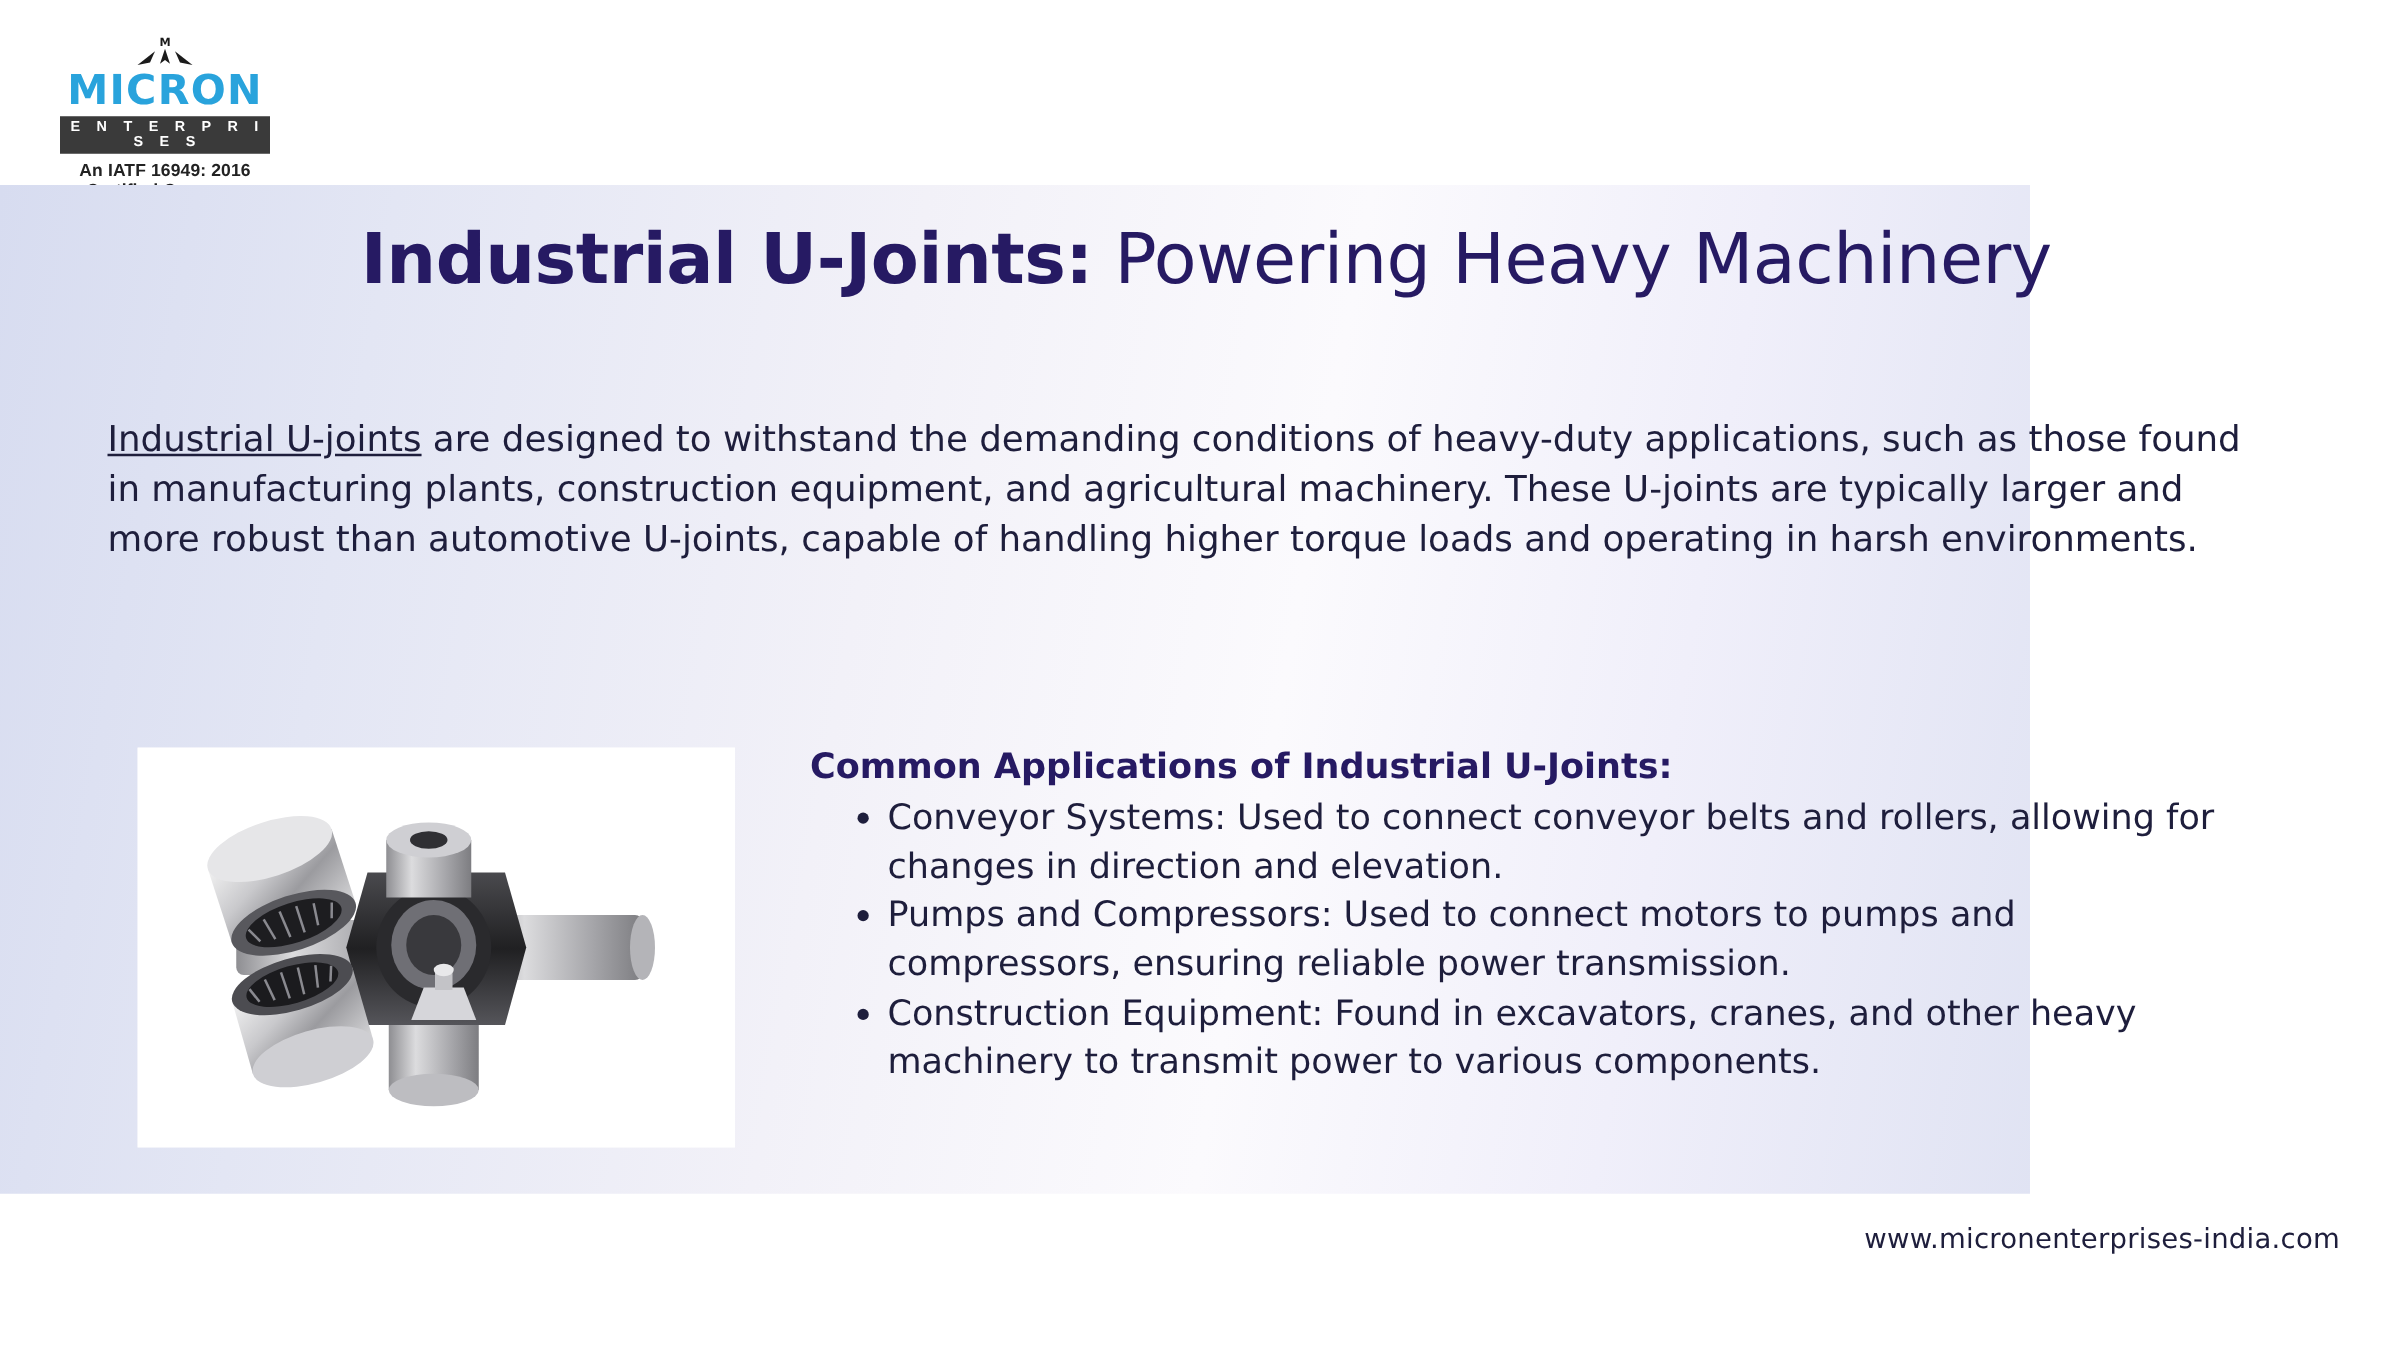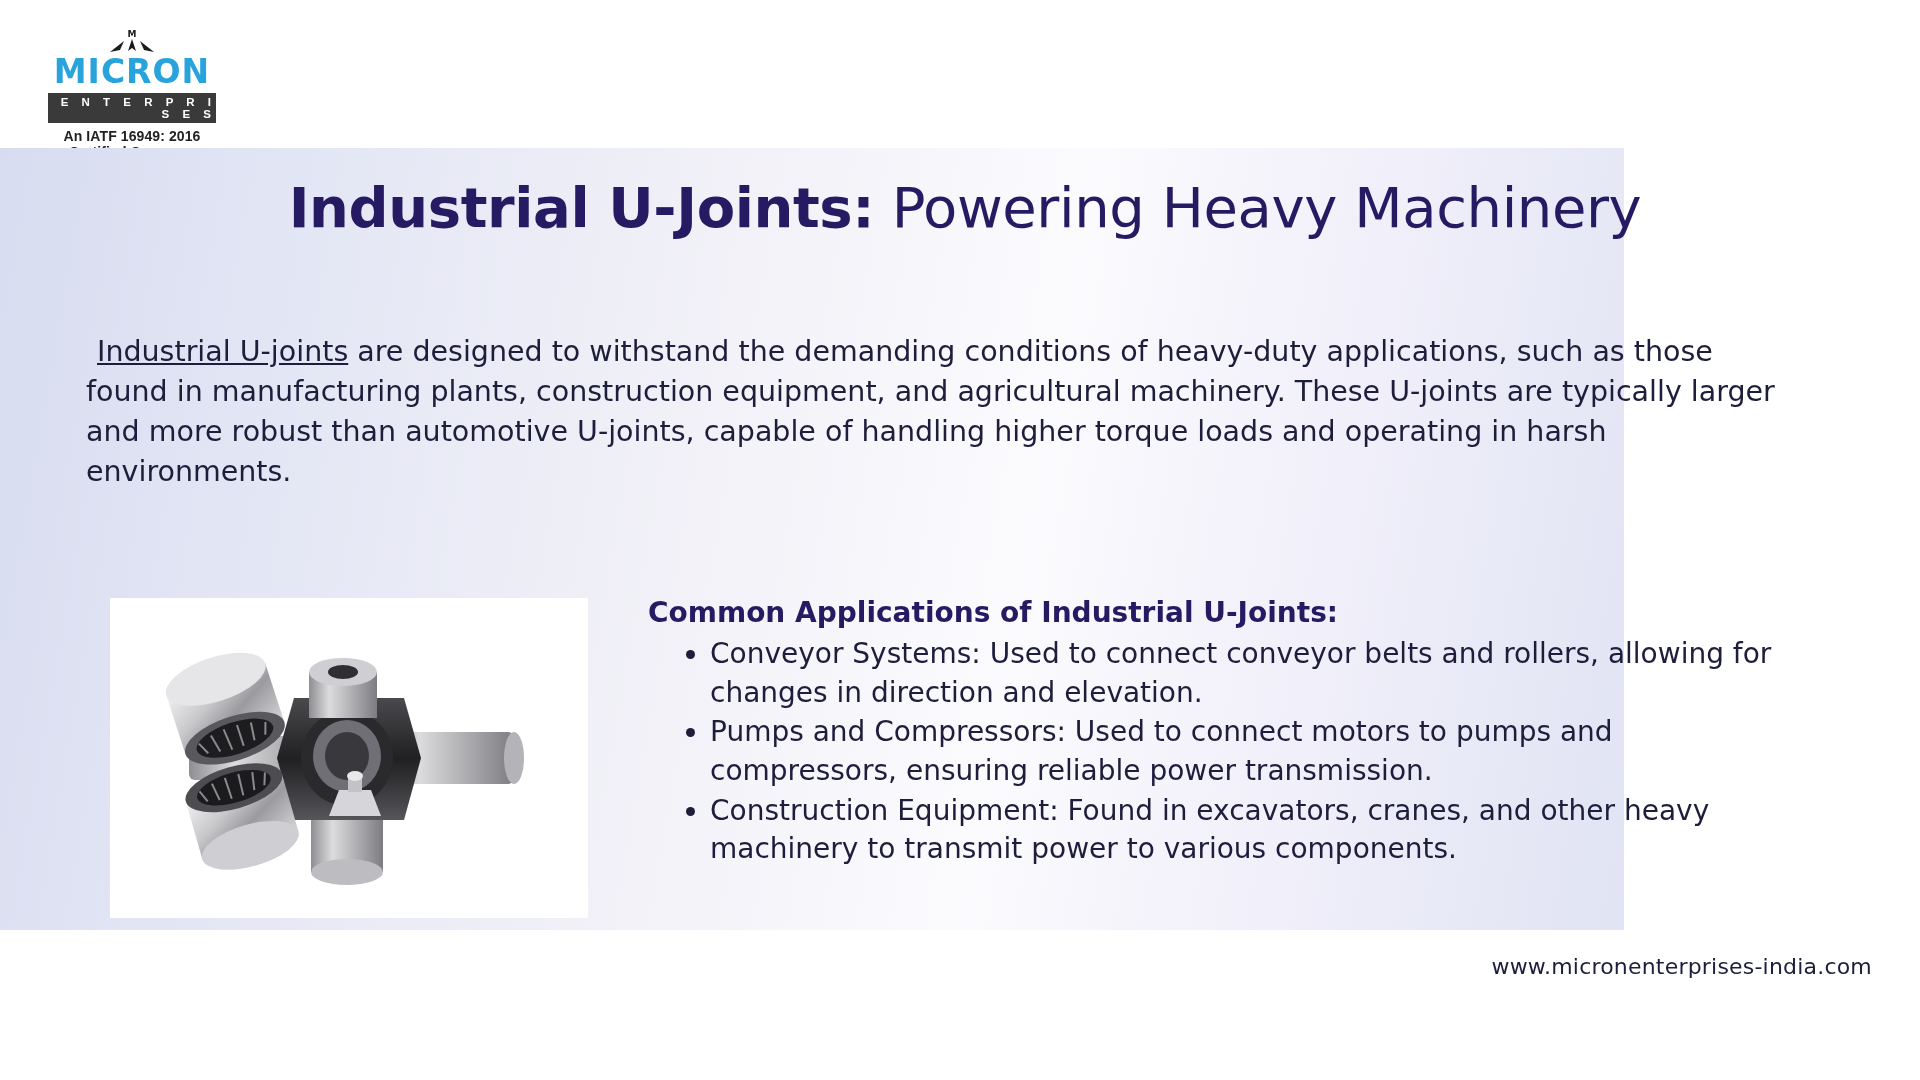--- a/index.html
+++ b/index.html
@@ -53,21 +53,20 @@
   }
   .logo-bar {
     margin-top: 3px;
     background: #3a3a3a;
     color: #ffffff;
     font-size: 11.5px;
     letter-spacing: 5px;
     font-weight: bold;
     padding: 3px 0 3px 4px;
     font-family: "Liberation Sans", sans-serif;
-    text-align: right;
   }
   .logo-cert {
     margin-top: 5px;
     font-size: 14px;
     color: #222222;
     font-weight: bold;
     letter-spacing: 0.1px;
     font-family: "Liberation Sans", sans-serif;
   }
 
@@ -107,21 +106,20 @@
     left: 86px;
     top: 184px;
     width: 1712px;
     font-size: 28.5px;
     line-height: 1.40;
     color: #1e1e3c;
     font-family: "DejaVu Sans", sans-serif;
   }
   .intro .link {
     text-decoration: underline;
-    margin-left: 11px;
   }
 
   
   .figure {
     position: absolute;
     left: 110px;
     top: 450px;
     width: 478px;
     height: 320px;
     background: #ffffff;
@@ -153,21 +151,21 @@
     line-height: 1.38;
     color: #1e1e3c;
     font-family: "DejaVu Sans", sans-serif;
     margin-bottom: 1px;
   }
 
   
   .footer {
     position: absolute;
     left: 0;
-    top: 930px;
+    top: 955px;
     width: 1920px;
     height: 102px;
     background: #ffffff;
   }
   .footer-url {
     position: absolute;
     right: 48px;
     top: 24px;
     font-size: 22px;
     color: #1e1e3c;

